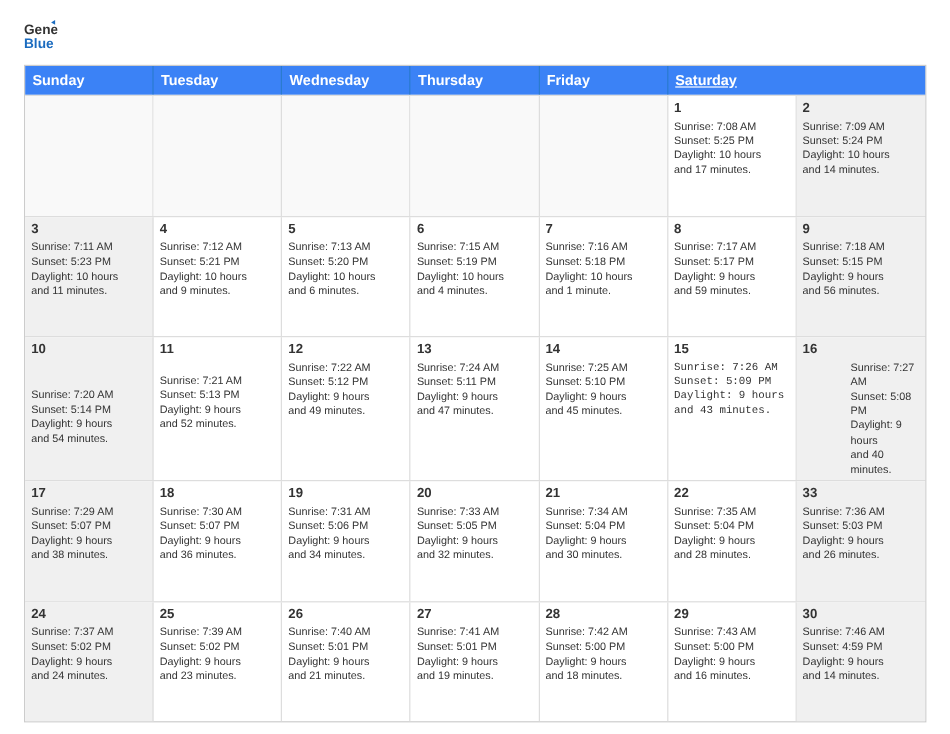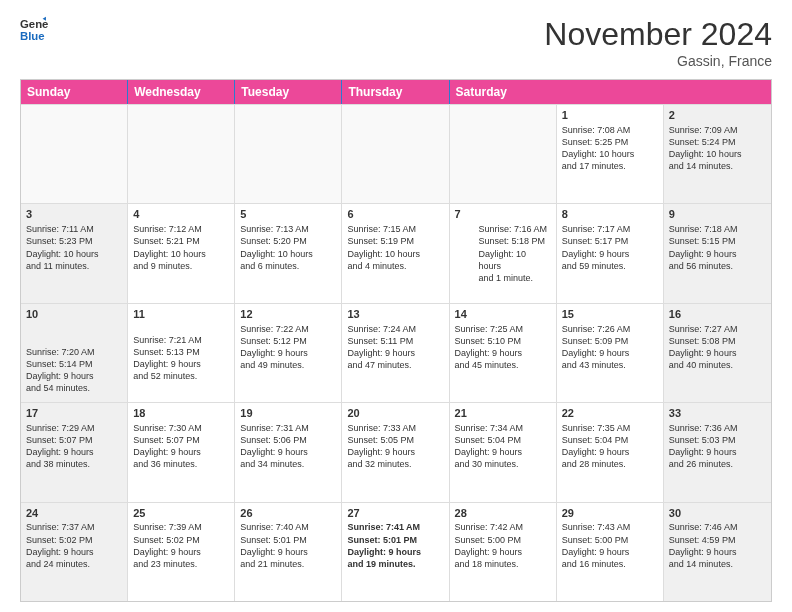--- a/index.html
+++ b/index.html
@@ -46,31 +46,31 @@
     }
     .calendar {
       flex: 1;
       display: flex;
       flex-direction: column;
       border: 1px solid #ccc;
     }
     .cal-header {
       display: grid;
       grid-template-columns: repeat(7, 1fr);
-      background: #ec4899;
+      background: #3b82f6;
     }
     .cal-header-cell {
       color: #fff;
       font-size: 12px;
       font-weight: bold;
       padding: 5px 6px;
       border-right: 1px solid #2a7bcf;
       text-align: left;
     }
-    .cal-header-cell:last-child { border-right: none; }
+    .cal-header-cell:last-child { border-right: none; text-decoration: underline; }
     .cal-body {
       flex: 1;
       display: flex;
       flex-direction: column;
     }
     .cal-row {
       display: grid;
       grid-template-columns: repeat(7, 1fr);
       flex: 1;
       border-top: 1px solid #ddd;
@@ -104,32 +104,29 @@
 
 <div class="page">
   <div class="header">
     <div class="logo">
       <svg class="logo-icon" viewBox="0 0 32 32" xmlns="http://www.w3.org/2000/svg">
         <text x="0" y="14" font-size="13" font-weight="bold" fill="#333" font-family="Arial">General</text>
         <text x="0" y="27" font-size="13" font-weight="bold" fill="#1a6bbf" font-family="Arial">Blue</text>
         <polygon points="68,8 78,2 78,14" fill="#1a6bbf" transform="scale(0.38) translate(0,0)"></polygon>
       </svg>
     </div>
-    <div class="title-block">
-      <div class="month-title">November 2024</div>
-      <div class="location">Gassin, France</div>
-    </div>
   </div>
 
   <div class="calendar">
     <div class="cal-header" id="cal-header">
         <div class="cal-header-cell">Sunday</div>
+        <div class="cal-header-cell">Tuesday</div>
         <div class="cal-header-cell">Wednesday</div>
-        <div class="cal-header-cell">Tuesday</div>
         <div class="cal-header-cell">Thursday</div>
+        <div class="cal-header-cell">Friday</div>
         <div class="cal-header-cell">Saturday</div>
       </div>
     <div class="cal-body" id="cal-body">
         <div class="cal-row">
           <div class="cal-cell empty"></div>
           <div class="cal-cell empty"></div>
           <div class="cal-cell empty"></div>
           <div class="cal-cell empty"></div>
           <div class="cal-cell empty"></div>
           <div class="cal-cell">
@@ -171,21 +168,21 @@
           </div>
           <div class="cal-cell">
             <span class="day-num">6</span>
             <div class="cell-text" style="white-space: pre-line;">Sunrise: 7:15 AM
 Sunset: 5:19 PM
 Daylight: 10 hours
 and 4 minutes.</div>
           </div>
           <div class="cal-cell">
             <span class="day-num">7</span>
-            <div class="cell-text" style="white-space: pre-line; margin-left: 24px;">Sunrise: 7:16 AM
+            <div class="cell-text" style="white-space: pre-line;">Sunrise: 7:16 AM
 Sunset: 5:18 PM
 Daylight: 10 hours
 and 1 minute.</div>
           </div>
           <div class="cal-cell">
             <span class="day-num">8</span>
             <div class="cell-text" style="white-space: pre-line;">Sunrise: 7:17 AM
 Sunset: 5:17 PM
 Daylight: 9 hours
 and 59 minutes.</div>
@@ -229,28 +226,28 @@
           </div>
           <div class="cal-cell">
             <span class="day-num">14</span>
             <div class="cell-text" style="white-space: pre-line;">Sunrise: 7:25 AM
 Sunset: 5:10 PM
 Daylight: 9 hours
 and 45 minutes.</div>
           </div>
           <div class="cal-cell">
             <span class="day-num">15</span>
-            <div class="cell-text" style="white-space: pre-line;">Sunrise: 7:26 AM
+            <div class="cell-text" style="white-space: pre-line; font-family: Liberation Mono, monospace;">Sunrise: 7:26 AM
 Sunset: 5:09 PM
 Daylight: 9 hours
 and 43 minutes.</div>
           </div>
           <div class="cal-cell shaded">
             <span class="day-num">16</span>
-            <div class="cell-text" style="white-space: pre-line;">Sunrise: 7:27 AM
+            <div class="cell-text" style="white-space: pre-line; margin-left: 40px;">Sunrise: 7:27 AM
 Sunset: 5:08 PM
 Daylight: 9 hours
 and 40 minutes.</div>
           </div>
         </div>
         <div class="cal-row">
           <div class="cal-cell shaded">
             <span class="day-num">17</span>
             <div class="cell-text" style="white-space: pre-line;">Sunrise: 7:29 AM
 Sunset: 5:07 PM
@@ -317,21 +314,21 @@
           </div>
           <div class="cal-cell">
             <span class="day-num">26</span>
             <div class="cell-text" style="white-space: pre-line;">Sunrise: 7:40 AM
 Sunset: 5:01 PM
 Daylight: 9 hours
 and 21 minutes.</div>
           </div>
           <div class="cal-cell">
             <span class="day-num">27</span>
-            <div class="cell-text" style="white-space: pre-line; font-weight: bold;">Sunrise: 7:41 AM
+            <div class="cell-text" style="white-space: pre-line;">Sunrise: 7:41 AM
 Sunset: 5:01 PM
 Daylight: 9 hours
 and 19 minutes.</div>
           </div>
           <div class="cal-cell">
             <span class="day-num">28</span>
             <div class="cell-text" style="white-space: pre-line;">Sunrise: 7:42 AM
 Sunset: 5:00 PM
 Daylight: 9 hours
 and 18 minutes.</div>

